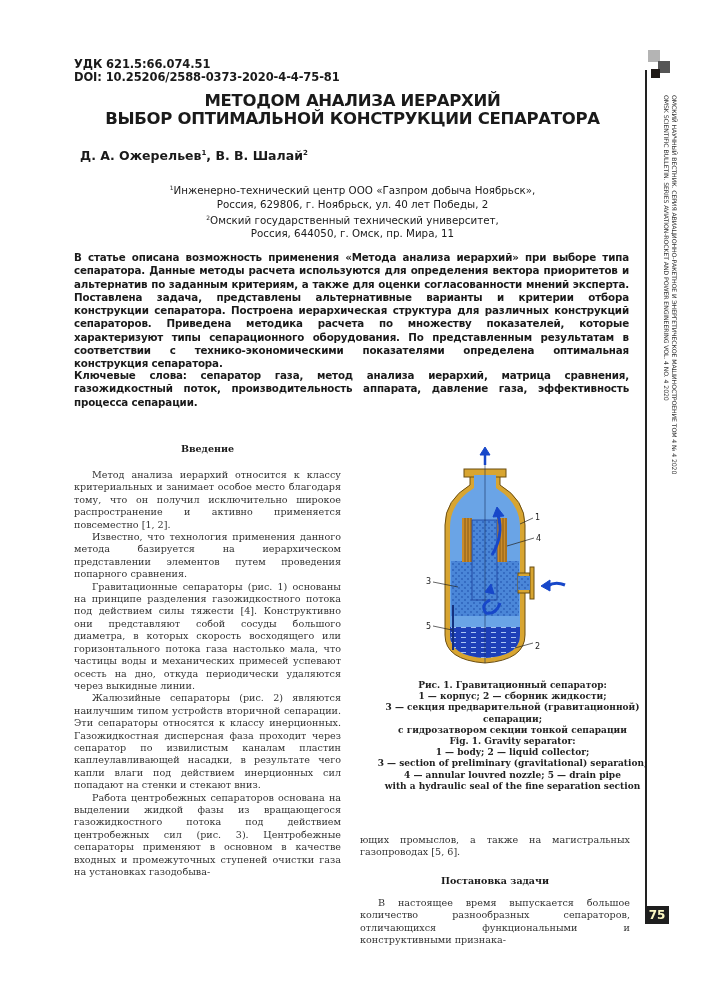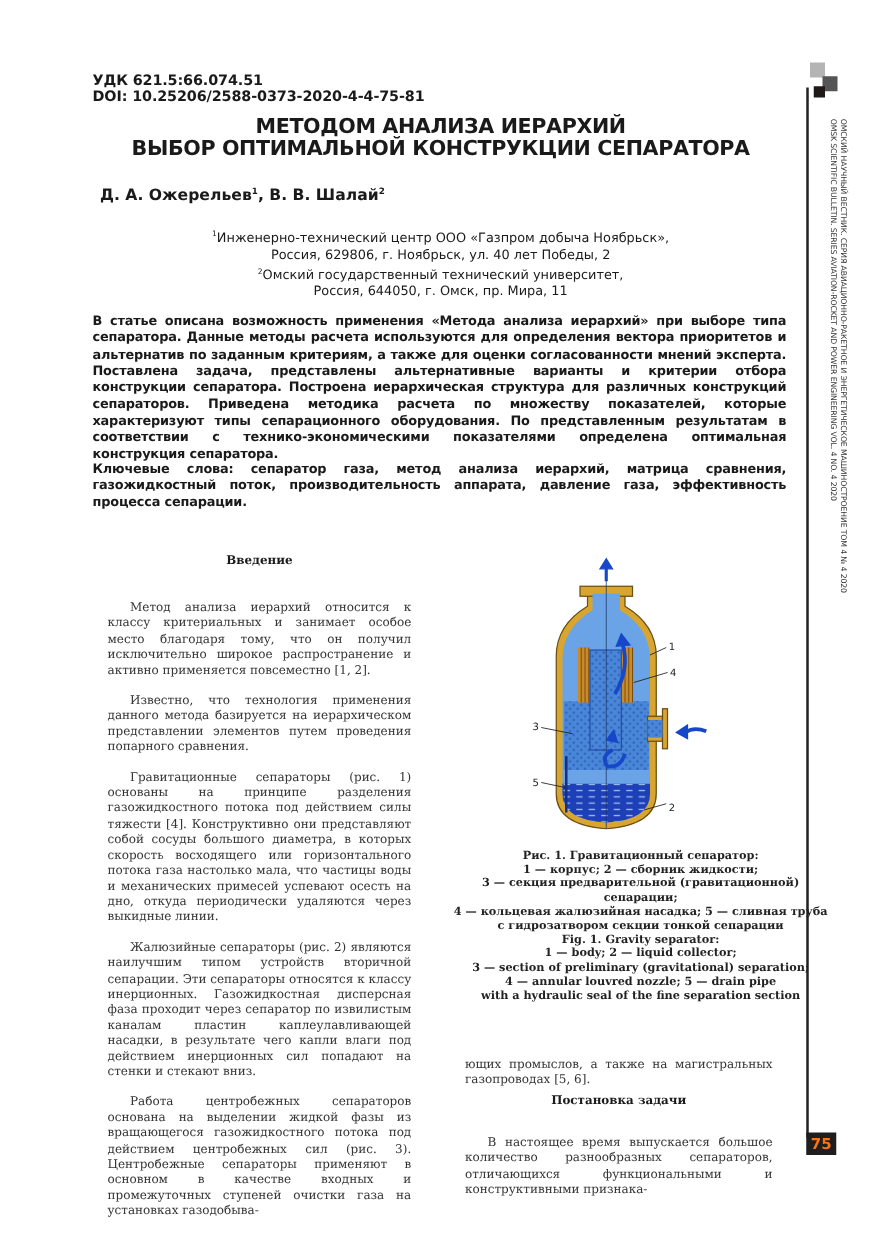--- a/index.html
+++ b/index.html
@@ -9,34 +9,34 @@
   #udk { position:absolute; left:74px; top:58px; font-size:11.5px; font-weight:bold; line-height:13px; letter-spacing:-0.1px; }
   #title { position:absolute; left:80px; top:92px; width:545px; text-align:center; font-size:16.5px; font-weight:bold; line-height:18px; letter-spacing:-0.3px; }
   #authors { position:absolute; left:80px; top:148px; width:545px; font-size:12.5px; font-weight:bold; }
   #authors sup { font-size:7px; }
   #affil { position:absolute; left:120px; top:181px; width:465px; text-align:center; font-size:10.3px; line-height:13.2px; }
   #affil sup { font-size:6px; }
   #abstract { position:absolute; left:74px; top:251px; width:555px; font-size:10.3px; font-weight:bold; line-height:13.3px; text-align:justify; letter-spacing:-0.15px; }
   #keywords { position:absolute; left:74px; top:369px; width:555px; font-size:10.3px; font-weight:bold; line-height:13.3px; text-align:justify; letter-spacing:-0.15px; }
   .h2 { position:absolute; font-size:9.5px; font-weight:bold; text-align:center; }
   .col { position:absolute; font-size:9.6px; line-height:12.4px; text-align:justify; color:#333; }
-  .col p { margin:12px; text-indent:18px; }
+  .col p { margin:0; text-indent:18px; }
   #col-left { left:74px; top:469px; width:267px; }
   #col-right-bottom { left:360px; top:834px; width:270px; }
   #col-right-bottom2 { left:360px; top:897px; width:270px; }
   #figure { position:absolute; left:400px; top:445px; width:180px; height:222px; }
   #caption { position:absolute; left:332px; top:680px; width:305px; text-align:center; font-size:9px; font-weight:bold; line-height:11.2px; color:#222;margin-left:28px; }
   #vrule { position:absolute; left:645px; top:70px; width:1.5px; height:840px; background:#222; }
   .sq { position:absolute; }
   #sq1 { left:648px; top:50px; width:12px; height:12px; background:#b4b4b4; }
   #sq2 { left:658px; top:61px; width:12px; height:12px; background:#555; }
   #sq3 { left:651px; top:69px; width:9px; height:9px; background:#1f1a17; }
   #vtext { position:absolute; left:651px; top:95px; width:28px; height:360px; }
   #vtext .inner { position:absolute; left:0; top:0; transform-origin:0 0; transform: translate(27px,0) rotate(90deg); width:360px; font-size:6.2px; line-height:7.5px; color:#333; white-space:nowrap; letter-spacing:-0.1px; }
-  #pagenum { position:absolute; left:645px; top:906px; width:24px; height:18px; background:#1e1e1e; color:#f97316; font-size:12px; font-weight:bold; text-align:center; line-height:18px; }
+  #pagenum { position:absolute; left:645px; top:906px; width:24px; height:18px; background:#1e1e1e; color:#fef9c3; font-size:12px; font-weight:bold; text-align:center; line-height:18px; }
 </style>
 </head>
 <body>
 
 <div id="udk" class="sans">
   <div>УДК 621.5:66.074.51</div>
   <div>DOI: 10.25206/2588-0373-2020-4-4-75-81</div>
 </div>
 
 <div class="sq" id="sq1"></div>
@@ -149,21 +149,20 @@
       <text x="136" y="96">4</text>
       <text x="26" y="184">5</text>
     </g>
   </svg>
 </div>
 
 <div id="caption" class="serif">
   <div>Рис. 1. Гравитационный сепаратор:</div>
   <div>1 — корпус; 2 — сборник жидкости;</div>
   <div>3 — секция предварительной (гравитационной) сепарации;</div>
-  <div>4 — кольцевая жалюзийная насадка; 5 — сливная труба</div>
   <div>с гидрозатвором секции тонкой сепарации</div>
   <div>Fig. 1. Gravity separator:</div>
   <div>1 — body; 2 — liquid collector;</div>
   <div>3 — section of preliminary (gravitational) separation;</div>
   <div>4 — annular louvred nozzle; 5 — drain pipe</div>
   <div>with a hydraulic seal of the fine separation section</div>
 </div>
 
 <div id="col-right-bottom" class="col serif">
   <p style="text-indent:0">ющих промыслов, а также на магистральных газопроводах [5, 6].</p>

